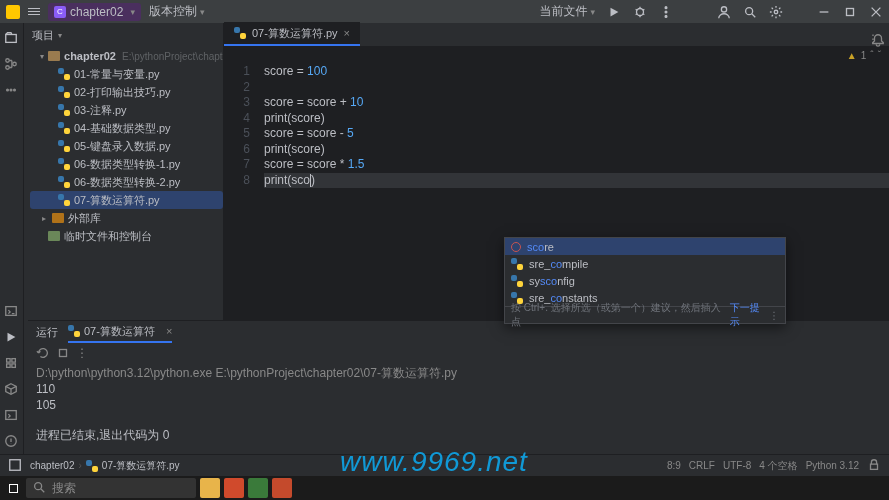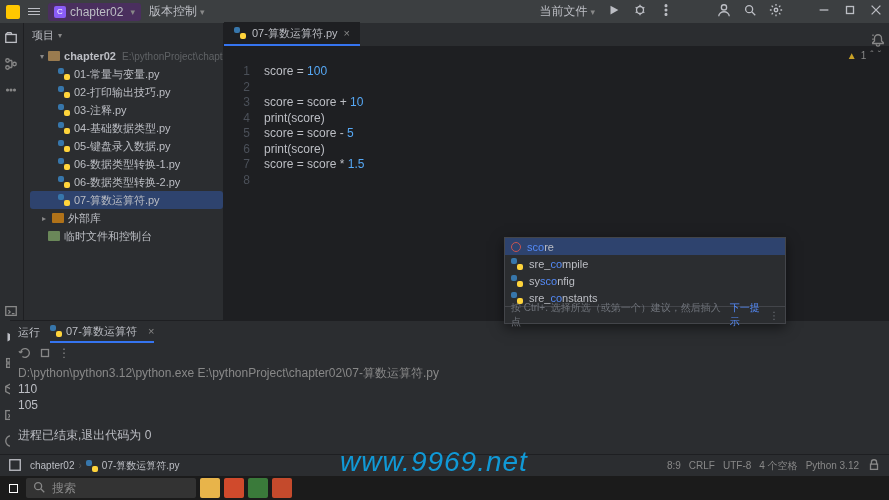--- a/index.html
+++ b/index.html
@@ -6,21 +6,21 @@
 body { background:#2b2d30; color:#bcbec4; font-size:12px; overflow:hidden; width:889px; height:500px; position:relative; }
 .titlebar { height:23px; background:#3c3f41; display:flex; align-items:center; padding:0 6px; gap:8px; }
 .titlebar .logo { width:14px; height:14px; background:#ffc700; border-radius:2px; }
 .titlebar .burger { display:flex; flex-direction:column; gap:2px; cursor:pointer; }
 .titlebar .burger span { width:12px; height:1px; background:#bcbec4; }
 .titlebar .chip { background:#4a2f5e; border-radius:3px; padding:2px 6px; display:flex; align-items:center; gap:4px; }
 .titlebar .chip .c { width:12px; height:12px; background:#8a5cf6; border-radius:2px; display:flex; align-items:center; justify-content:center; font-size:8px; color:#fff; }
 .titlebar .dd::after { content:"▾"; font-size:9px; margin-left:3px; color:#888; }
 .titlebar .men { color:#bcbec4; }
 .titlebar .spacer { flex:1; }
-.titlebar .right { display:flex; align-items:flex-start; gap:12px;margin-left:15px; }
+.titlebar .right { display:flex; align-items:center; gap:12px;margin-left:15px; }
 .titlebar .ico { width:14px; height:14px; display:flex; align-items:center; justify-content:center; color:#bcbec4; }
 svg { width:14px; height:14px; stroke:currentColor; fill:none; stroke-width:1.5; }
 .run-ico { color:#57965c; }
 .bug-ico { color:#57965c; }
 .main { display:flex; height:453px; }
 .leftbar { width:24px; background:#2b2d30; display:flex; flex-direction:column; align-items:center; gap:10px; padding-top:8px; border-right:1px solid #1e1f22; }
 .leftbar .lico { width:16px; height:16px; color:#888; cursor:pointer; }
 .leftbar .lico.active { color:#bcbec4; }
 .leftbar .spacer2 { flex:1; }
 .project-panel { width:200px; background:#2b2d30; border-right:1px solid #1e1f22; display:flex; flex-direction:column;justify-content:space-between; }
@@ -55,21 +55,21 @@
 .caret-line { background:#323438; }
 .caret { display:inline-block; width:1px; height:13px; background:#bcbec4; vertical-align:middle; }
 .popup { position:absolute; left:280px; top:173px; width:282px; background:#2b2d30; border:1px solid #43454a; box-shadow:0 4px 12px rgba(0,0,0,0.5); font-family:"Segoe UI",Arial; font-size:11px; z-index:10;}
 .popup-item { height:17px; display:flex; align-items:center; gap:6px; padding:0 6px; }
 .popup-item.sel { background:#2e436e; }
 .popup-item .circ { width:10px; height:10px; border:1.5px solid #c75450; border-radius:50%; flex-shrink:0; }
 .popup-foot { height:17px; display:flex; align-items:center; padding:0 6px; color:#6f737a; font-size:10px; border-top:1px solid #43454a;}
 .popup-foot .link { color:#548af7; }
 .popup-foot .fspacer{flex:1;}
 .match { color:#548af7; }
-.run-panel { height:134px; background:#2b2d30; border-top:1px solid #1e1f22; display:flex; flex-direction:column; margin-left:10px;}
+.run-panel { height:134px; background:#2b2d30; border-top:1px solid #1e1f22; display:flex; flex-direction:column; margin-left:28px;}
 .run-tabs { height:22px; display:flex; align-items:center; gap:10px; padding-left:8px; font-size:11px;}
 .run-tab { display:flex; align-items:center; gap:4px; height:22px;}
 .run-tabs .underline { border-bottom:2px solid #3574f0; height:100%;}
 .run-toolbar { height:18px; display:flex; align-items:center; gap:8px; padding-left:8px; }
 .run-toolbar .tico { width:12px; height:12px; color:#888; cursor:pointer;}
 .console { flex:1; font-family:Consolas,monospace; font-size:12px; color:#bcbec4; padding:4px 8px; line-height:16px;}
 .statusbar { position:absolute; left:0; right:0; bottom:24px; height:22px; background:#2b2d30; border-top:1px solid #1e1f22; display:flex; align-items:center; padding:0 8px; font-size:10px; gap:8px;}
 .statusbar .crumb { display:flex; align-items:center; gap:4px; }
 .statusbar .crumb .sep { color:#555; }
 .statusbar .sbspacer { flex:1; }
@@ -294,20 +294,21 @@
           <div>8</div>
       </div>
       <div class="src">
         <div class="line"><span class="id">score </span><span class="op">= </span><span class="num">100</span></div>
         <div class="line"></div>
         <div class="line"><span class="id">score </span><span class="op">= </span><span class="id">score </span><span class="op">+ </span><span class="num">10</span></div>
         <div class="line"><span class="fn">print</span><span class="id">(score)</span></div>
         <div class="line"><span class="id">score </span><span class="op">= </span><span class="id">score </span><span class="op">- </span><span class="num">5</span></div>
         <div class="line"><span class="fn">print</span><span class="id">(score)</span></div>
         <div class="line"><span class="id">score </span><span class="op">= </span><span class="id">score </span><span class="op">* </span><span class="num">1.5</span></div>
+        <div class="line caret-line"><span class="fn">print</span><span class="id">(sco</span><span class="caret"></span><span class="id">)</span></div>
       </div>
 
       <div class="popup">
         <div class="popup-item sel">
             <div class="circ"></div>
             <span><span></span><span class="match">sco</span><span>re</span></span>
           </div>
         <div class="popup-item">
             <div class="py-ico"></div>
             <span><span>sre_</span><span class="match">co</span><span>mpile</span></span>

